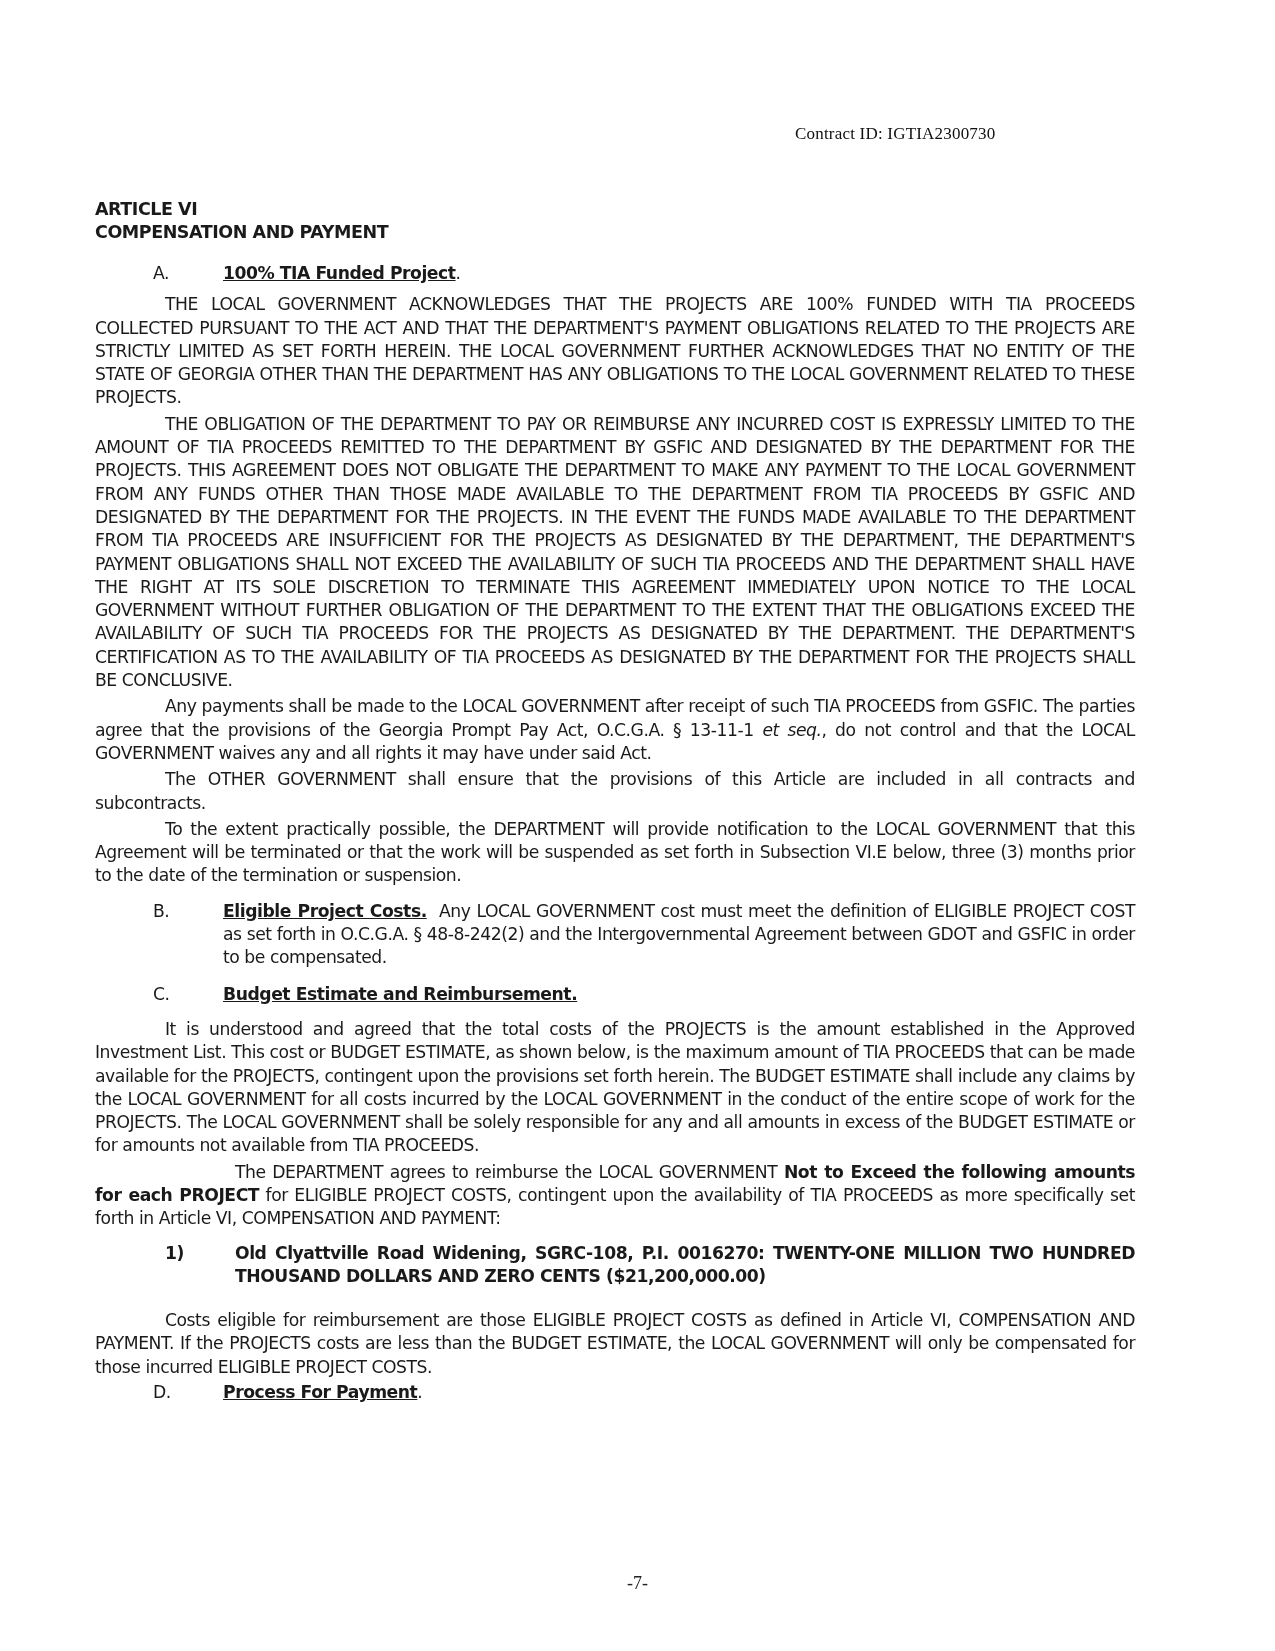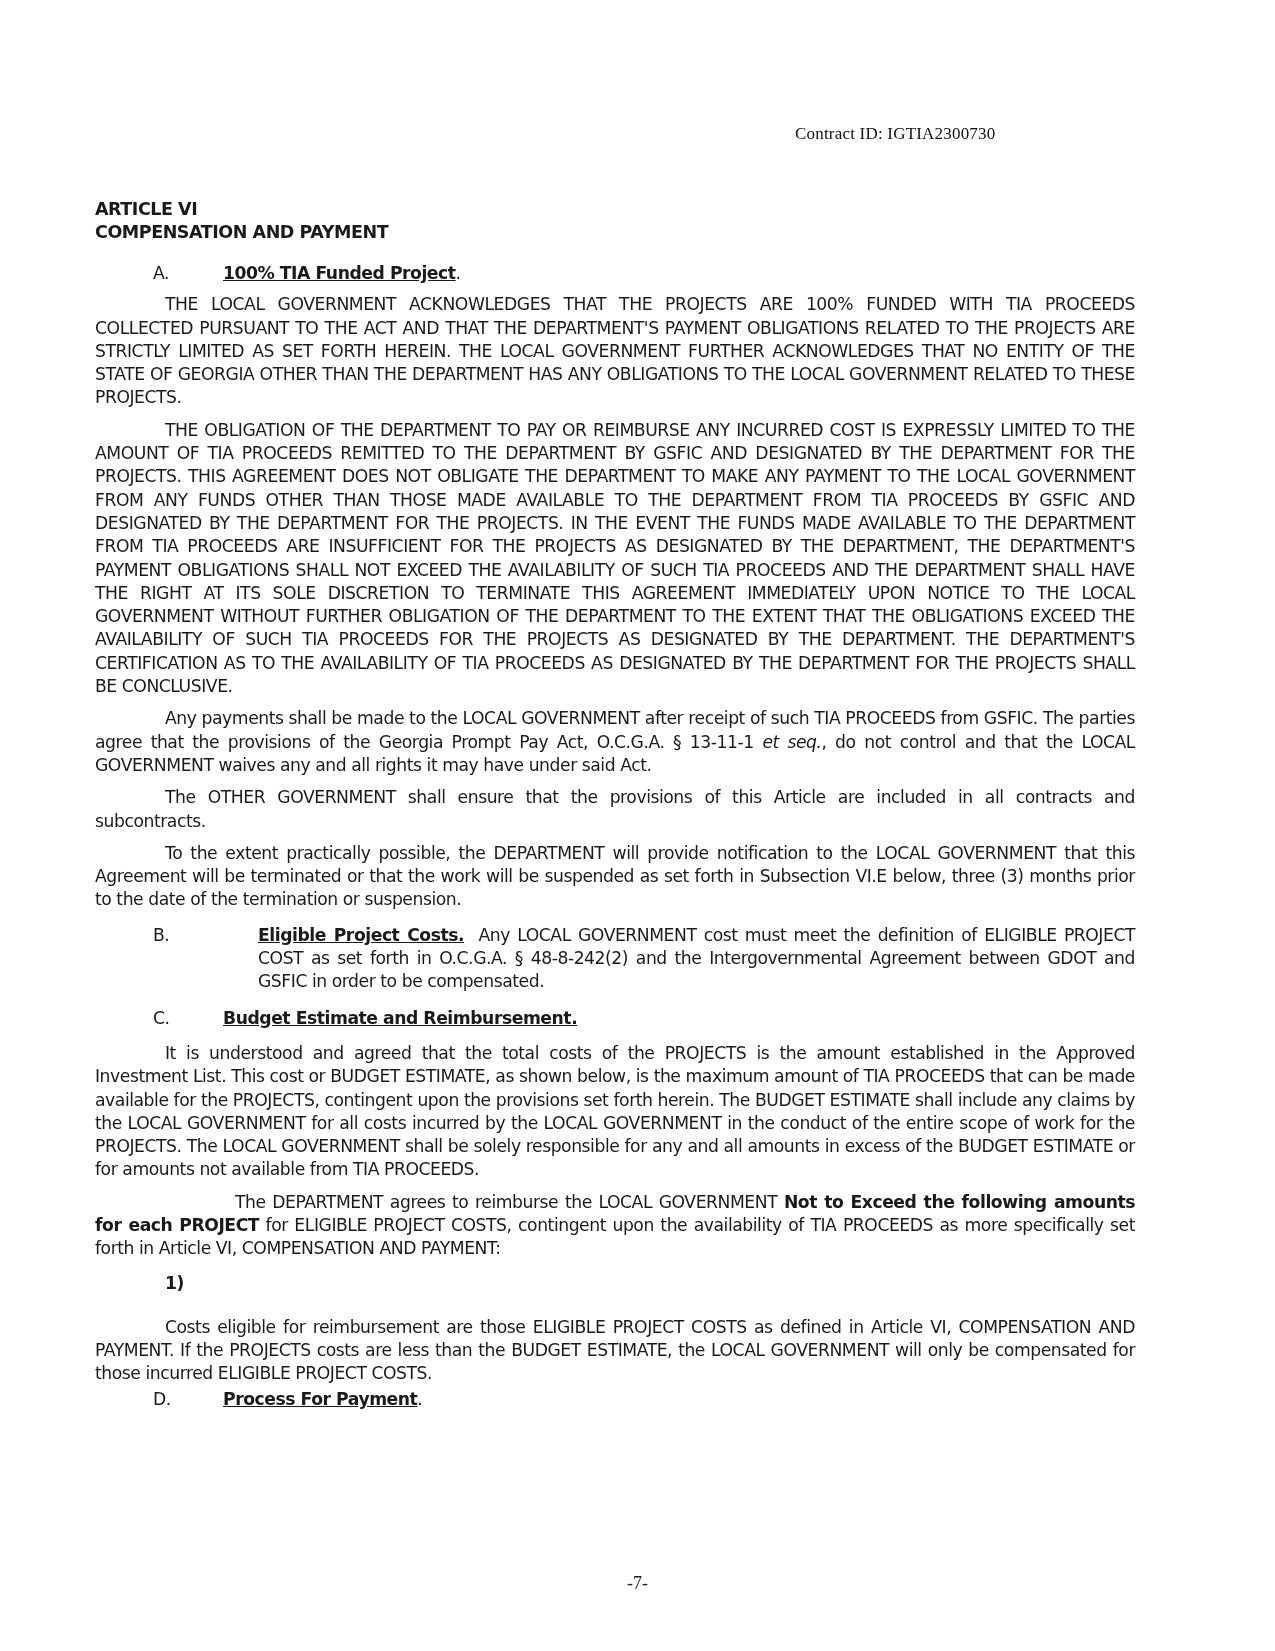--- a/index.html
+++ b/index.html
@@ -12,23 +12,23 @@
     .content {
       position: absolute; left: 95px; top: 198px; width: 1040px;
       font-family: "DejaVu Sans", sans-serif; font-size: 17.2px; line-height: 23.3px;
       letter-spacing: -0.45px; color: #1a1a1a;
     }
     .heading { text-align: left; font-weight: bold; font-size: 17.5px; line-height: 23px; }
     .section-head { display: flex; margin-top: 13px; }
     .section-head .letter { width: 70px; padding-left: 58px; flex: 0 0 auto; }
     .section-head .title { font-weight: bold; text-decoration: underline; text-align: right; }
     .section-head.inline-body { margin-top: 12px; }
-    .section-head .body { flex: 1; text-align: justify; margin-left: 35px; }
+    .section-head .body { flex: 1; text-align: justify; }
     p { margin: 0; text-align: justify; }
-    .para { margin-top: 9px; text-indent: 70px; }
+    .para { margin-top: 3px; text-indent: 70px; }
     .para.first { margin-top: 8px; }
     .para.deep { text-indent: 140px; }
     .num-item { display: flex; margin-top: 11px; font-weight: bold; }
     .num-item .num { width: 70px; padding-left: 70px; flex: 0 0 auto; }
     .num-item .txt { flex: 1; text-align: justify; }
     .ital { font-style: italic; }
     .b { font-weight: bold; }
     .page-num {
       position: absolute; left: 0; width: 1275px; top: 1573px; text-align: center;
       font-family: "Liberation Serif", serif; font-size: 18px; color: #222;
@@ -68,20 +68,21 @@
       <span class="letter">C.</span>
       <span class="title">Budget Estimate and Reimbursement.</span>
     </div>
 
     <p class="para" style="margin-top:12px;">It is understood and agreed that the total costs of the PROJECTS is the amount established in the Approved Investment List.  This cost or BUDGET ESTIMATE, as shown below, is the maximum amount of TIA PROCEEDS that can be made available for the PROJECTS, contingent upon the provisions set forth herein. The BUDGET ESTIMATE shall include any claims by the LOCAL GOVERNMENT for all costs incurred by the LOCAL GOVERNMENT in the conduct of the entire scope of work for the PROJECTS. The LOCAL GOVERNMENT shall be solely responsible for any and all amounts in excess of the BUDGET ESTIMATE or for amounts not available from TIA PROCEEDS.</p>
 
     <p class="para deep"><span>The DEPARTMENT agrees to reimburse the LOCAL GOVERNMENT </span><span class="b">Not to Exceed the following amounts for each PROJECT</span><span> for ELIGIBLE PROJECT COSTS, contingent upon the availability of TIA PROCEEDS as more specifically set forth in Article VI, COMPENSATION AND PAYMENT:</span></p>
 
     <div class="num-item">
       <span class="num">1)</span>
+      <span class="txt">Old Clyattville Road Widening, SGRC-108, P.I. 0016270:  TWENTY-ONE MILLION TWO HUNDRED THOUSAND DOLLARS AND ZERO CENTS ($21,200,000.00)</span>
     </div>
 
     <p class="para" style="margin-top:21px;">Costs eligible for reimbursement are those ELIGIBLE PROJECT COSTS as defined in Article VI, COMPENSATION AND PAYMENT.  If the PROJECTS costs are less than the BUDGET ESTIMATE,  the LOCAL GOVERNMENT will only be compensated for those incurred ELIGIBLE PROJECT COSTS.</p>
 
     <div class="section-head" style="margin-top:2px;">
       <span class="letter">D.</span>
       <span><span class="title">Process For Payment</span><span>.</span></span>
     </div>
 
   </div>

